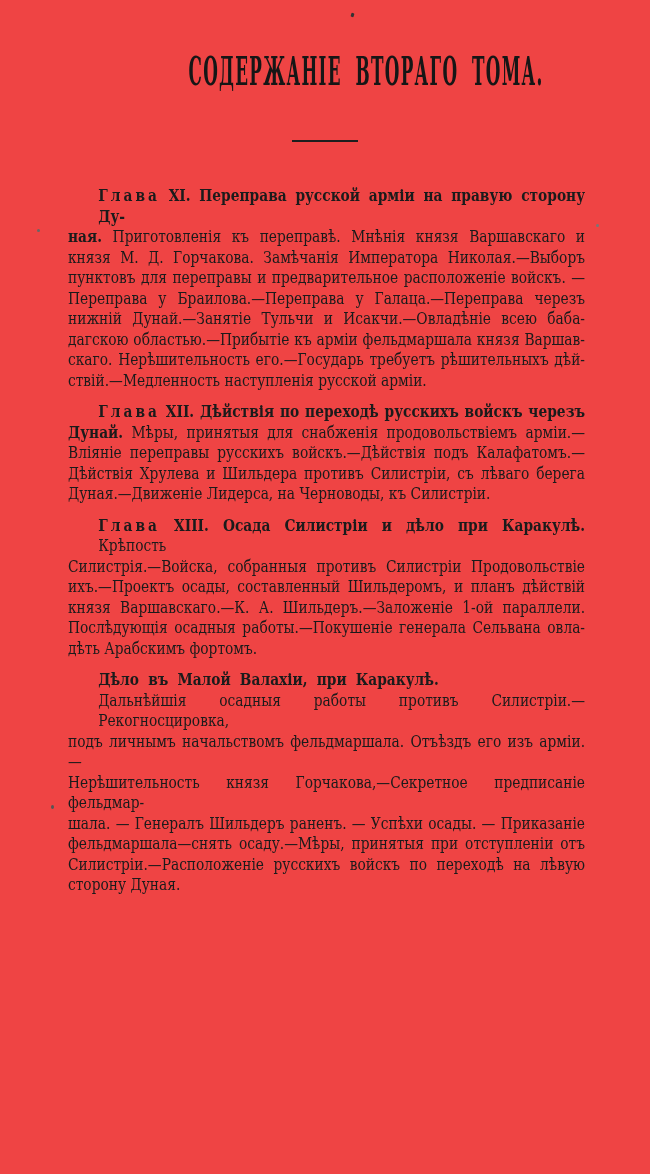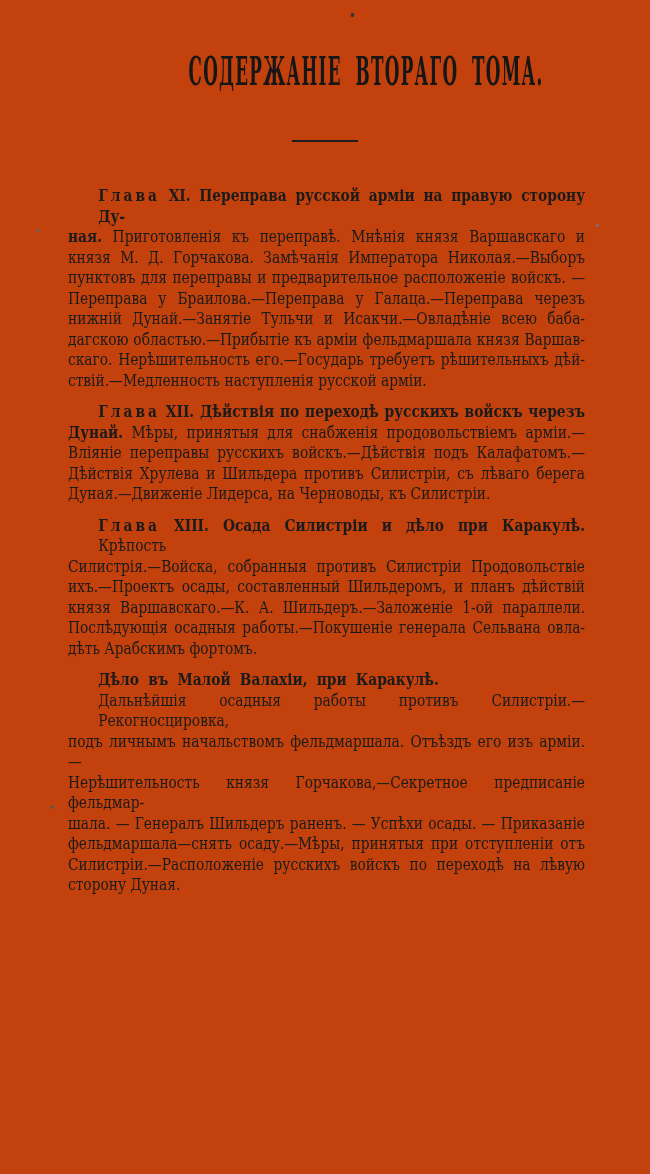--- a/index.html
+++ b/index.html
@@ -1,20 +1,20 @@
 <!DOCTYPE html>
 <html lang="ru"><head>
 <meta charset="utf-8">
 <style>
   html, body { margin: 0; padding: 0; background: #ffffff; }
   .page {
     position: relative;
     width: 650px;
     height: 1174px;
-    background: #c2410c;
+    background: #ef4444;
     font-family: "DejaVu Serif", "Liberation Serif", serif;
     color: #1b1b1b;
     overflow: hidden;
   }
 
   
   .title {
     position: absolute;
     top: 50px;
     left: 0;

